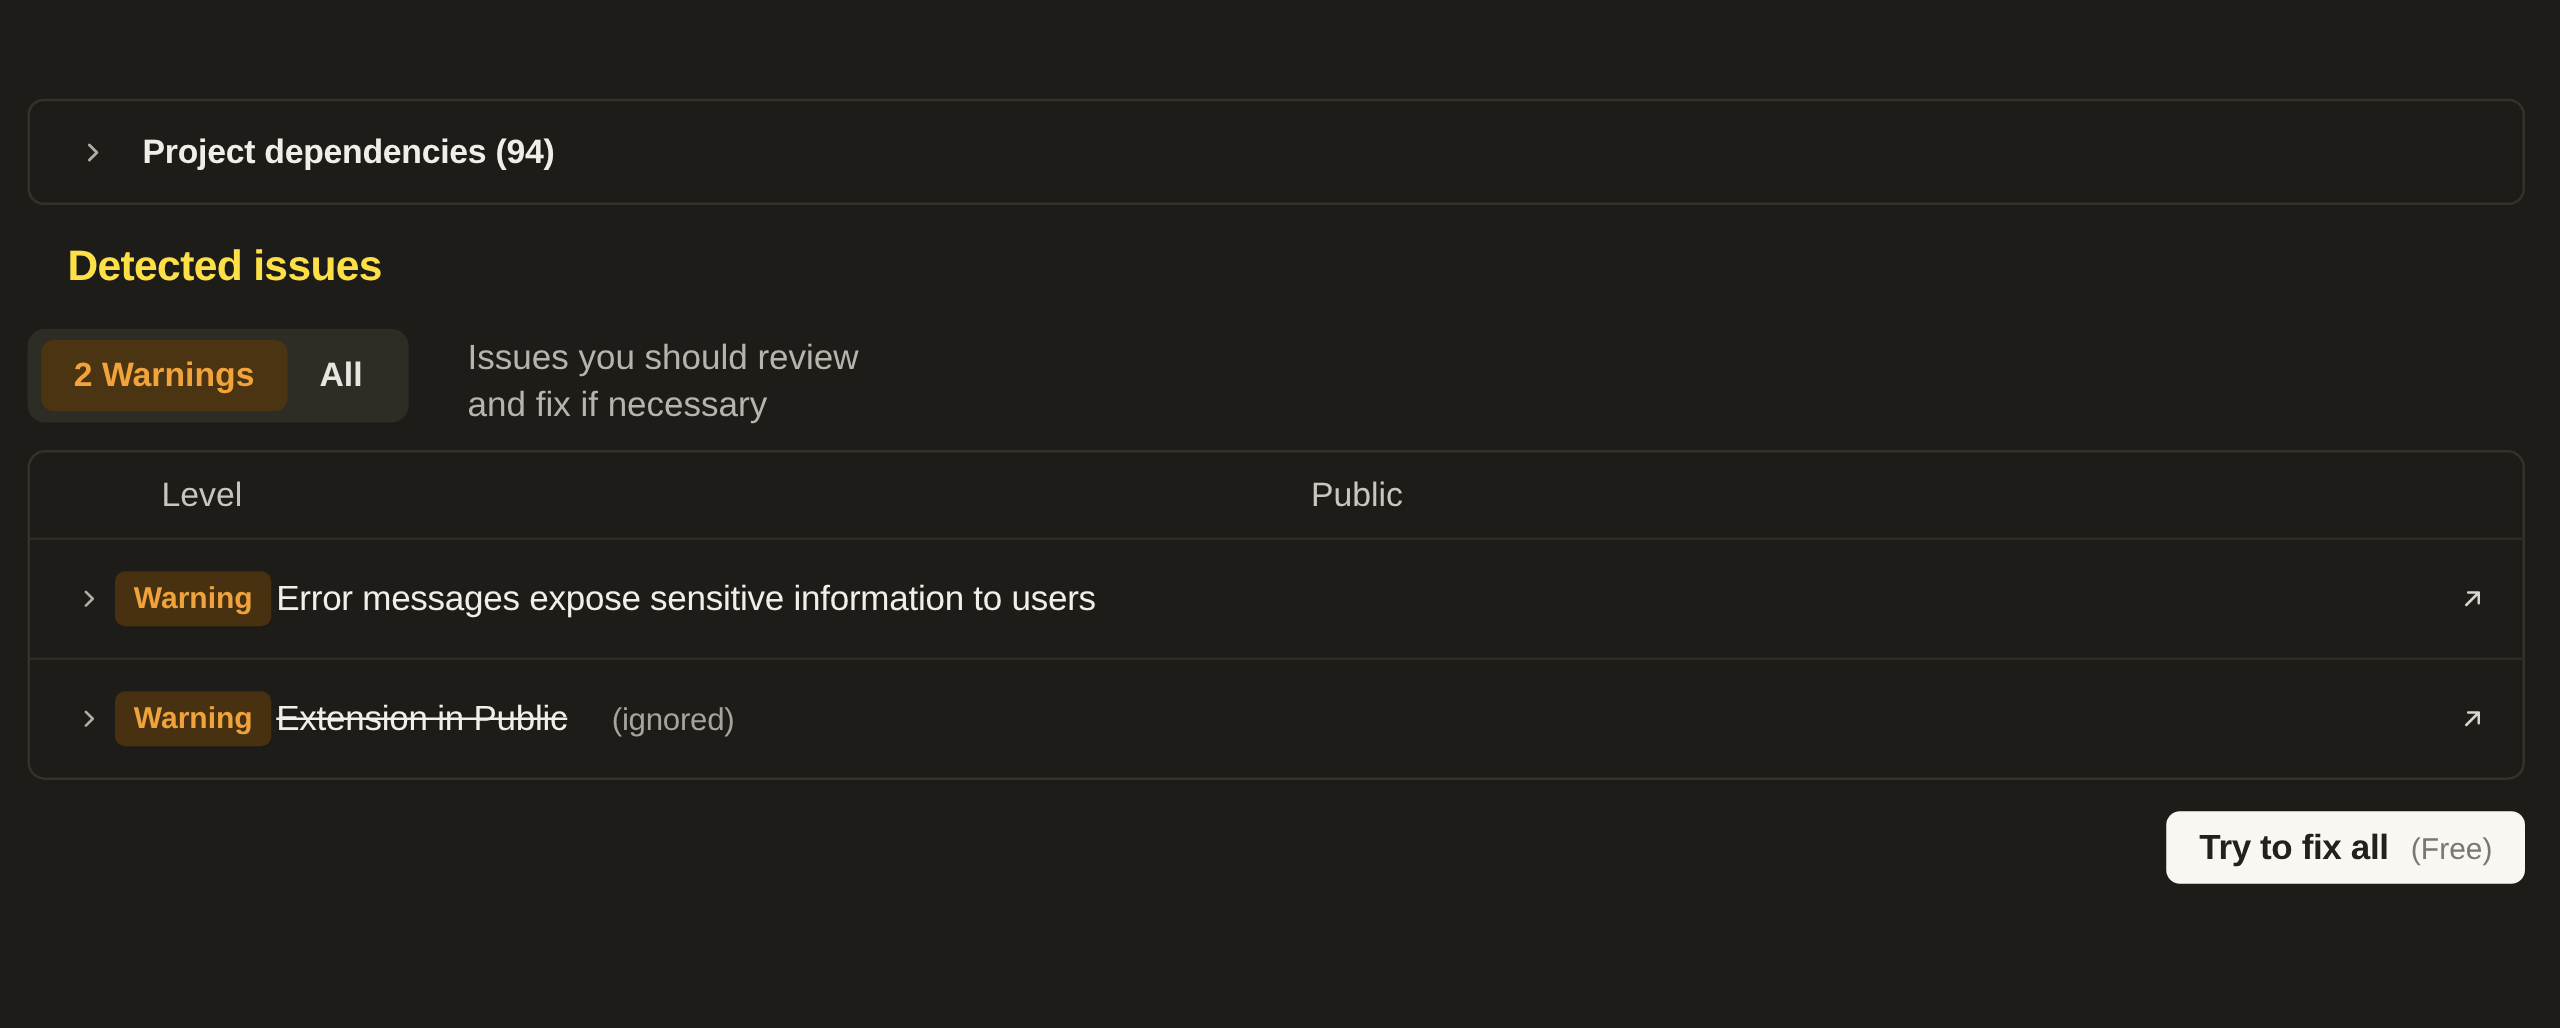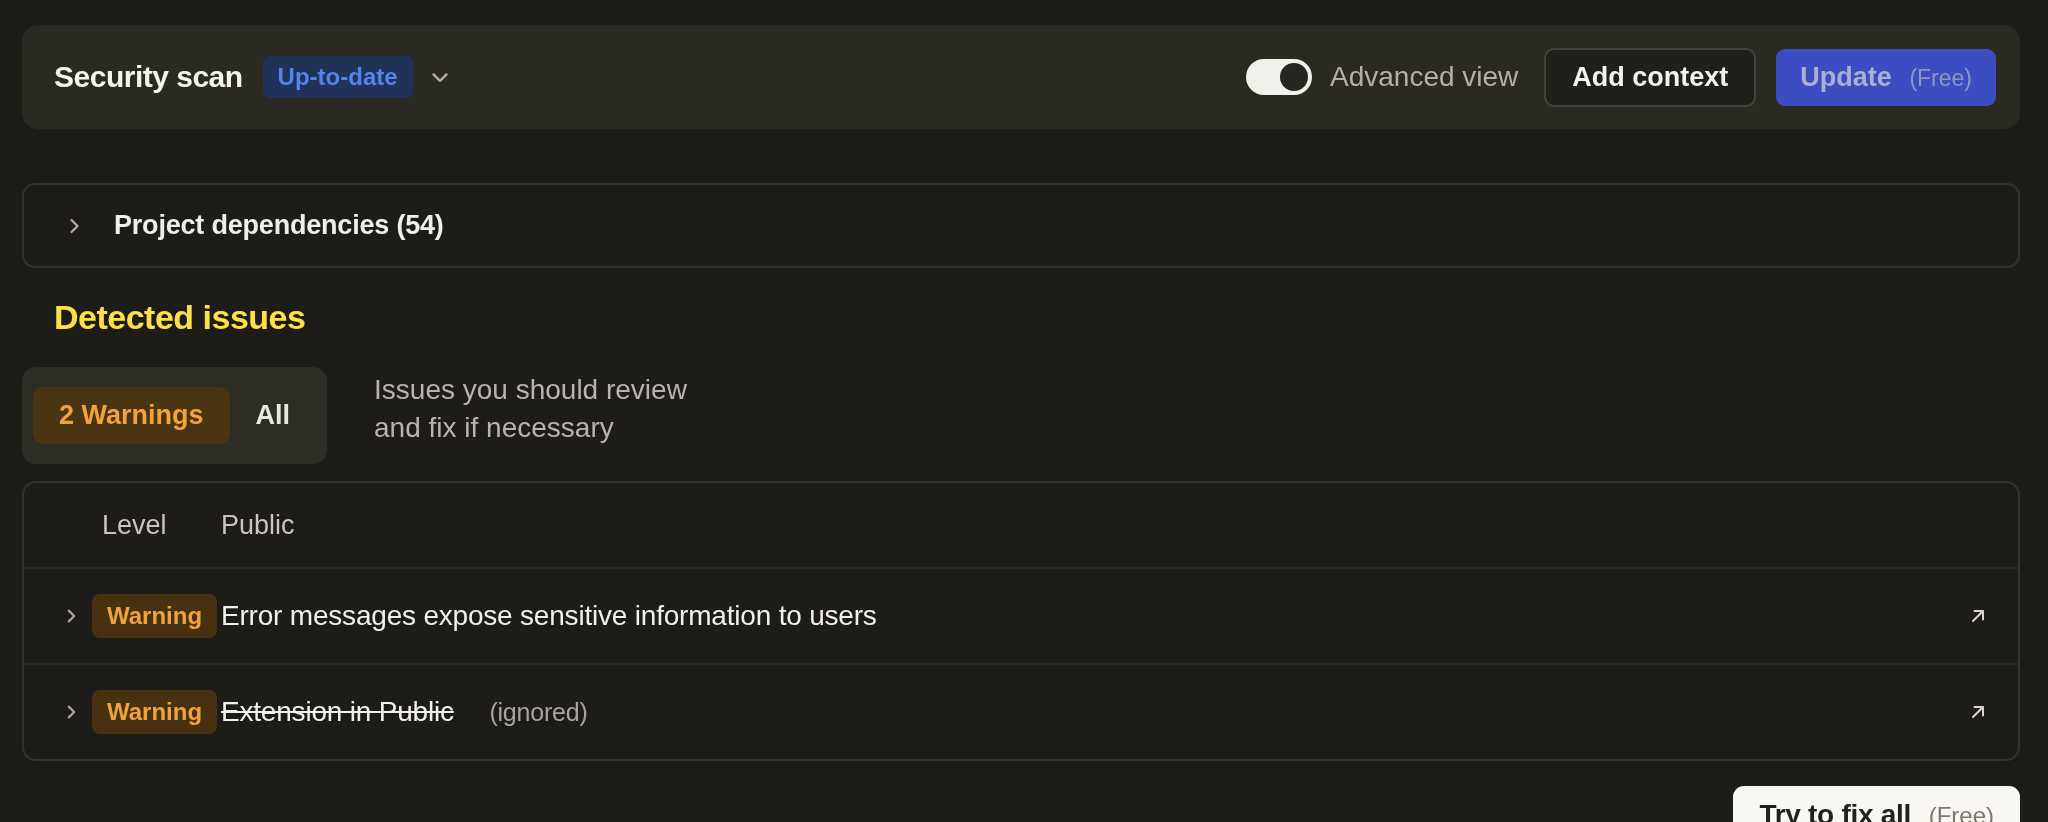--- a/index.html
+++ b/index.html
@@ -97,21 +97,21 @@
     font-size:34px;
     font-weight:bold;
     letter-spacing:-0.5px;
     color:#fde047;
   }
 
   .filter-row { margin-top:30px; display:flex; align-items:flex-start; }
   .segmented {
     background:#2d2c25;
     border-radius:14px;
-    padding:20px 11px;
+    padding:9px 11px;
     display:flex;
     align-items:center;
   }
   .seg-tab {
     font-size:27px;
     font-weight:bold;
     border-radius:10px;
     padding:13px 26px;
     cursor:pointer;
     color:#e8e6e0;
@@ -131,21 +131,21 @@
     border:2px solid #34332b;
     border-radius:14px;
     overflow:hidden;
   }
   .trow {
     display:grid;
     grid-template-columns:68px 129px 1fr 40px;
     align-items:center;
     padding-right:28px;
   }
-  .trow.thead { height:84px; color:#c9c6bf; font-size:27px; }
+  .trow.thead { height:68px; color:#c9c6bf; font-size:27px;text-align:center; }
   .thead .th-level { padding-left:10px; }
   .trow.tdata { height:96px; border-top:2px solid #2c2b25; cursor:pointer; }
   .row-chev { color:#b0ada5; display:flex; align-items:center; padding-left:36px; cursor:pointer; }
   .level-badge {
     justify-self:start;
     background:#473110;
     color:#f0a23c;
     font-size:24px;
     font-weight:bold;
     padding:8px 15px;
@@ -168,50 +168,28 @@
   .btn-fix-all .f-label { color:#22211d; font-weight:bold; letter-spacing:-0.3px; }
   .btn-fix-all .f-free { color:#7b7871; font-size:24px; margin-left:10px; }
 
   svg { display:block; }
 </style>
 </head>
 <body>
 
 <div class="wrap">
 
-  <div class="header-card">
-    <span class="page-title">Security scan</span>
-    <span class="status-badge">Up-to-date</span>
-    <span class="hdr-caret">
-      <svg width="26" height="26" viewBox="0 0 24 24">
-          <path d="M6 9.5l6 6 6-6" fill="none" stroke="currentColor" stroke-width="2.3" stroke-linecap="round" stroke-linejoin="round"></path>
-        </svg>
-    </span>
-    <span class="hdr-spacer"></span>
-
-    <div class="toggle">
-      <div class="knob"></div>
-    </div>
-    <span class="adv-label">Advanced view</span>
-
-    <button class="btn btn-add-context">Add context</button>
-
-    <button class="btn btn-update">
-      <span class="u-label">Update</span>
-      <span class="u-free">(Free)</span>
-    </button>
-  </div>
 
   <div class="dep-box">
     <span class="chev">
       <svg width="24" height="24" viewBox="0 0 24 24">
           <path d="M9.5 6l6 6-6 6" fill="none" stroke="currentColor" stroke-width="2.3" stroke-linecap="round" stroke-linejoin="round"></path>
         </svg>
     </span>
-    <span class="dep-label">Project dependencies (54)</span>
+    <span class="dep-label">Project dependencies (94)</span>
   </div>
 
   <div class="section-title">Detected issues</div>
 
   <div class="filter-row">
     <div class="segmented">
       <div class="seg-tab active">2 Warnings</div>
       <div class="seg-tab">All</div>
     </div>
     <div class="filter-desc">

